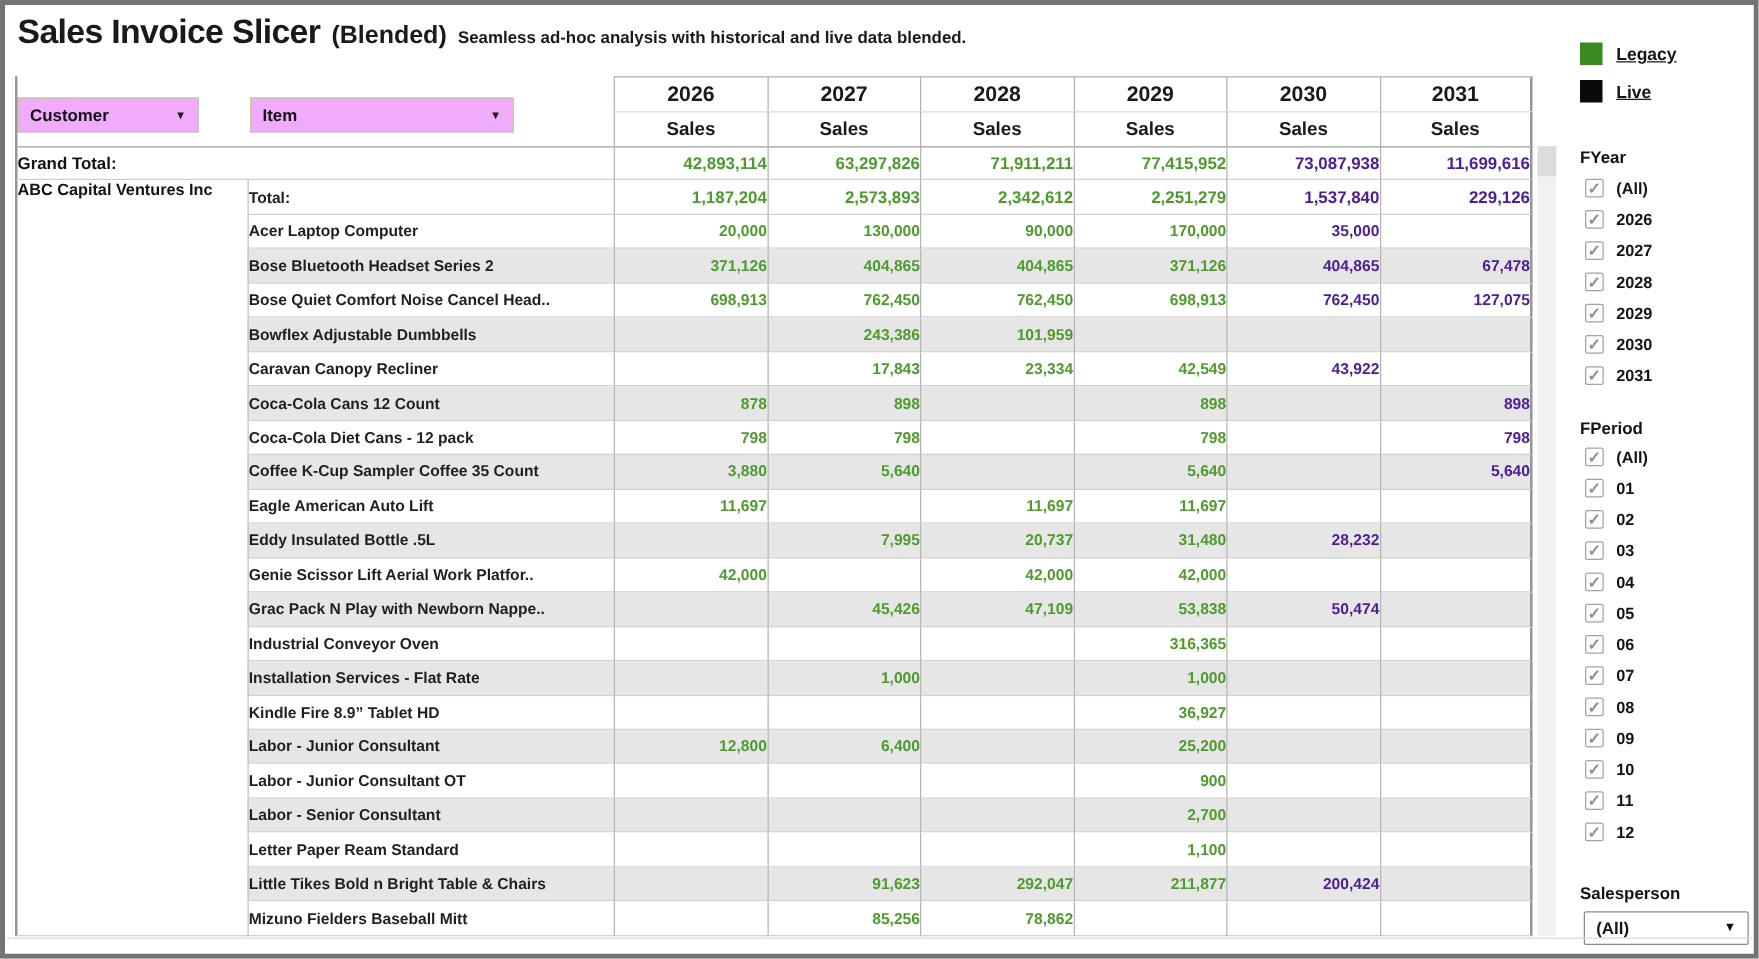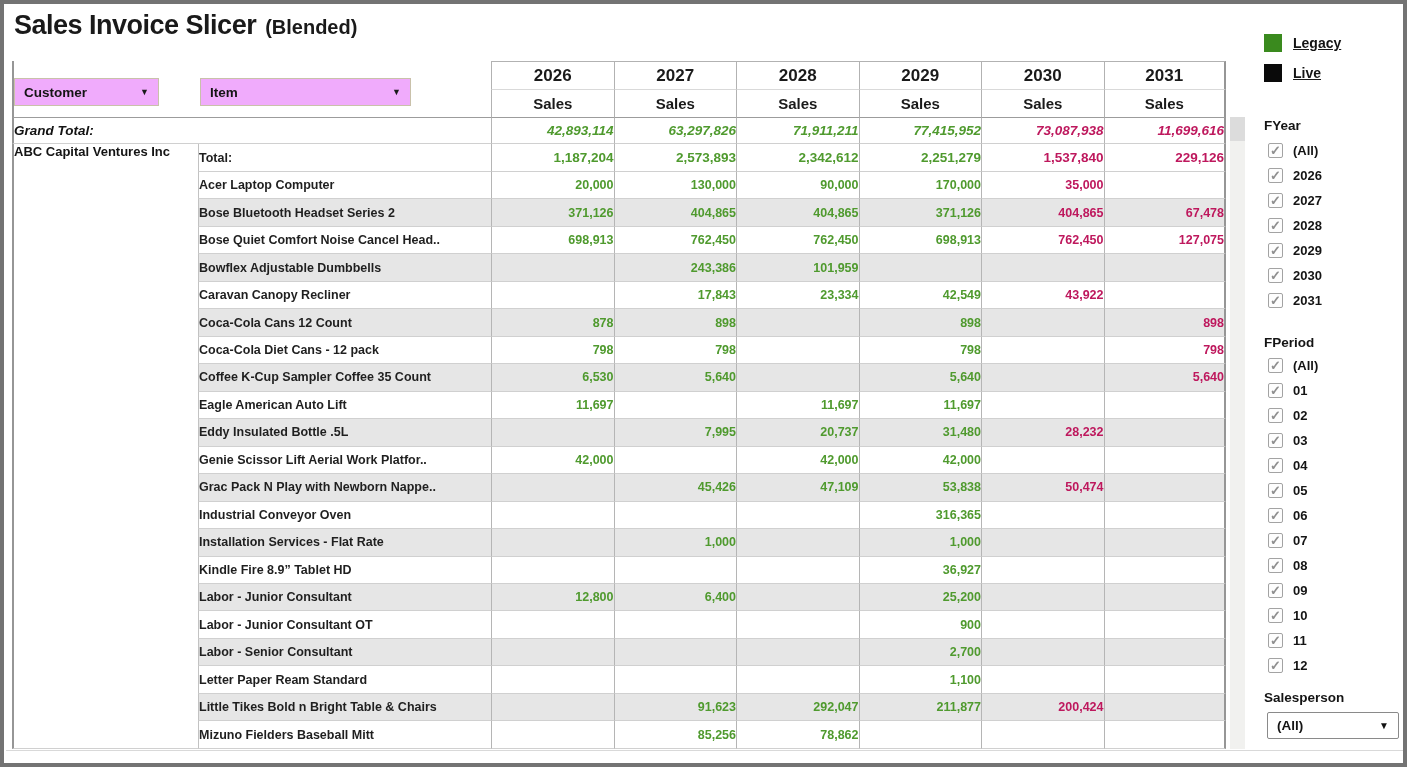--- a/index.html
+++ b/index.html
@@ -49,25 +49,25 @@
   td.gt-label { border-left:2px solid #969696; }
   td.cust {
     border-left:2px solid #969696; background:#fff; vertical-align:top; text-align:left;
     font-size:13px; color:#141414; padding:5px 4px 0 6px; border-bottom:2px solid #969696;
   }
   td.item { font-size:12.5px; color:#1f1f1f; padding-left:7px; border-left:1px solid #c2c2c2; }
   td.v { text-align:right; padding-right:9px; font-size:12.5px; border-left:1px solid #b5b5b5; }
   tr.total-row td { background:#f5edda; border-bottom:1px solid #b0b0b0; }
   tr.total-row td.v { font-size:13.5px; }
   tr.total-row td.v { border-left:1px solid #b5b5b5; }
-  tr.gt-row td { border-top:1px solid #9c9c9c;font-style:italic; }
+  tr.gt-row td { border-top:1px solid #9c9c9c; }
   tr.band td.item, tr.band td.v { background:#e6e6e6; }
   tr.lastrow td { border-bottom:2px solid #969696; }
   td.v.g { color:#4f9a2e; }
-  td.v.k { color:#be185d; }
+  td.v.k { color:#4c1d95; }
 
   
   .vtrack { position:absolute; left:1226px; top:113px; width:15px; height:632px; background:#f1f1ef; }
   .vthumb { position:absolute; left:0; top:0; width:15px; height:24px; background:#dcdcdc; }
 
   
   .side { position:absolute; left:1260px; top:0; width:142px; }
   .legend-item { display:flex; align-items:center; height:18px; margin-bottom:12px;text-decoration:underline; }
   .legend-item .swatch { width:18px; height:18px; margin-right:11px; flex:0 0 auto; }
   .legend-item .lg-label { font-size:14px; font-weight:bold; color:#141414; }
@@ -77,39 +77,40 @@
   #fyear-items { margin-top:7px; }
   #fperiod-title { margin-top:27px; }
   #fperiod-items { margin-top:5px; }
   .cb-row { display:flex; align-items:center; height:16px; margin-bottom:9px; margin-left:4px; }
   .cb {
     width:15px; height:15px; box-sizing:border-box; border:1px solid #a3a3a3; border-radius:2px;
     background:#fdfdfd; display:flex; align-items:center; justify-content:center; flex:0 0 auto;
   }
   .cb .check { color:#8f8f8f; font-size:13px; line-height:13px; font-weight:bold; }
   .cb-label { margin-left:10px; font-size:13px; font-weight:bold; color:#141414; }
-  #sales-title { margin-top:17px; }
+  #sales-title { margin-top:34px; }
   .sp-dd {
     margin-top:5px; margin-left:3px; width:132px; height:27px; box-sizing:border-box;
     background:#ffffff; border:1px solid #8a8a8a; border-radius:2px;
     display:flex; align-items:center; justify-content:space-between; padding:0 9px;
     font-size:13.5px; font-weight:bold; color:#141414;
   }
   .sp-arrow { font-size:10px; color:#111; }
 
   .bottom-divider { position:absolute; left:2px; width:1401px; top:746px; border-top:1px solid #d9d9d9; }
 </style>
 </head>
 <body>
 
 <div class="page">
 
   <div class="title-row">
     <span class="title-main">Sales Invoice Slicer</span>
     <span class="title-variant">(Blended)</span>
+    <span class="title-sub">Seamless ad-hoc analysis with historical and live data blended.</span>
   </div>
 
   <div class="qf" id="customer-dd">
     <span>Customer</span>
     <span class="dd-arrow">▼</span>
   </div>
   <div class="qf" id="item-dd">
     <span>Item</span>
     <span class="dd-arrow">▼</span>
   </div>
@@ -222,21 +223,21 @@
           <td class="item">Coca-Cola Diet Cans - 12 pack</td>
           <td class="v g">798</td>
           <td class="v g">798</td>
           <td class="v g"></td>
           <td class="v g">798</td>
           <td class="v k"></td>
           <td class="v k lastcol">798</td>
         </tr>
         <tr class="band">
           <td class="item">Coffee K-Cup Sampler Coffee 35 Count</td>
-          <td class="v g">6,530</td>
+          <td class="v g">3,880</td>
           <td class="v g">5,640</td>
           <td class="v g"></td>
           <td class="v g">5,640</td>
           <td class="v k"></td>
           <td class="v k lastcol">5,640</td>
         </tr>
         <tr>
           <td class="item">Eagle American Auto Lift</td>
           <td class="v g">11,697</td>
           <td class="v g"></td>

